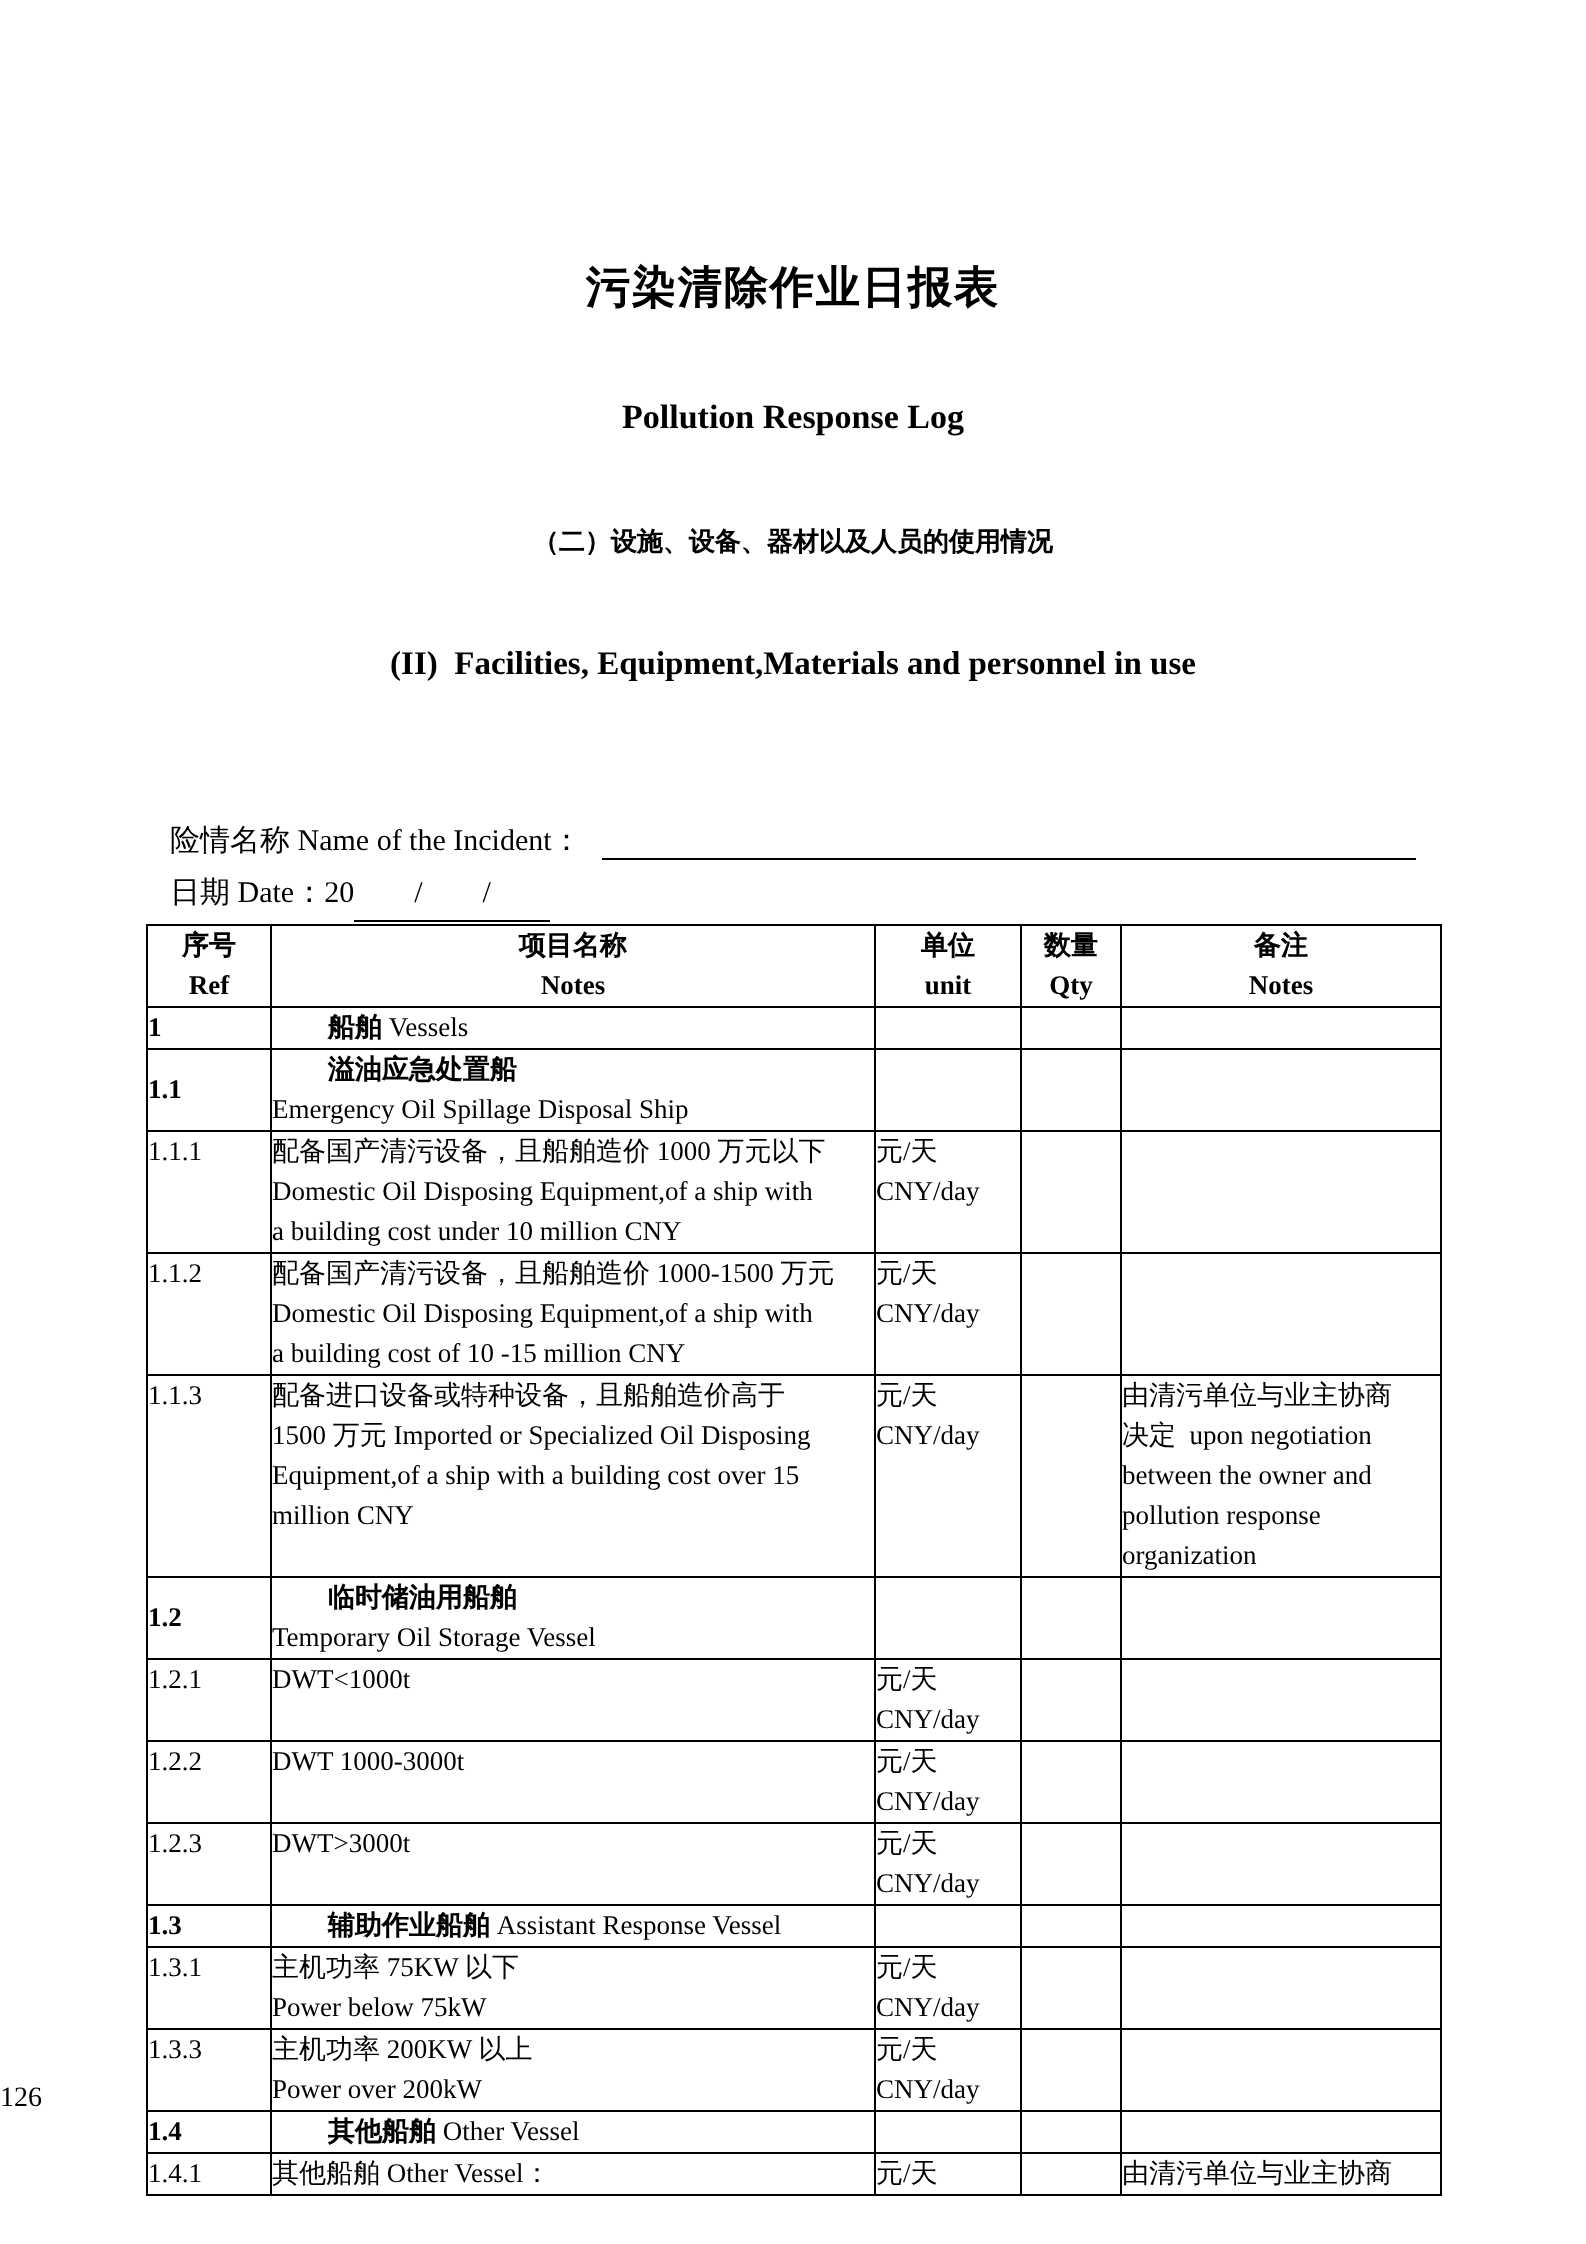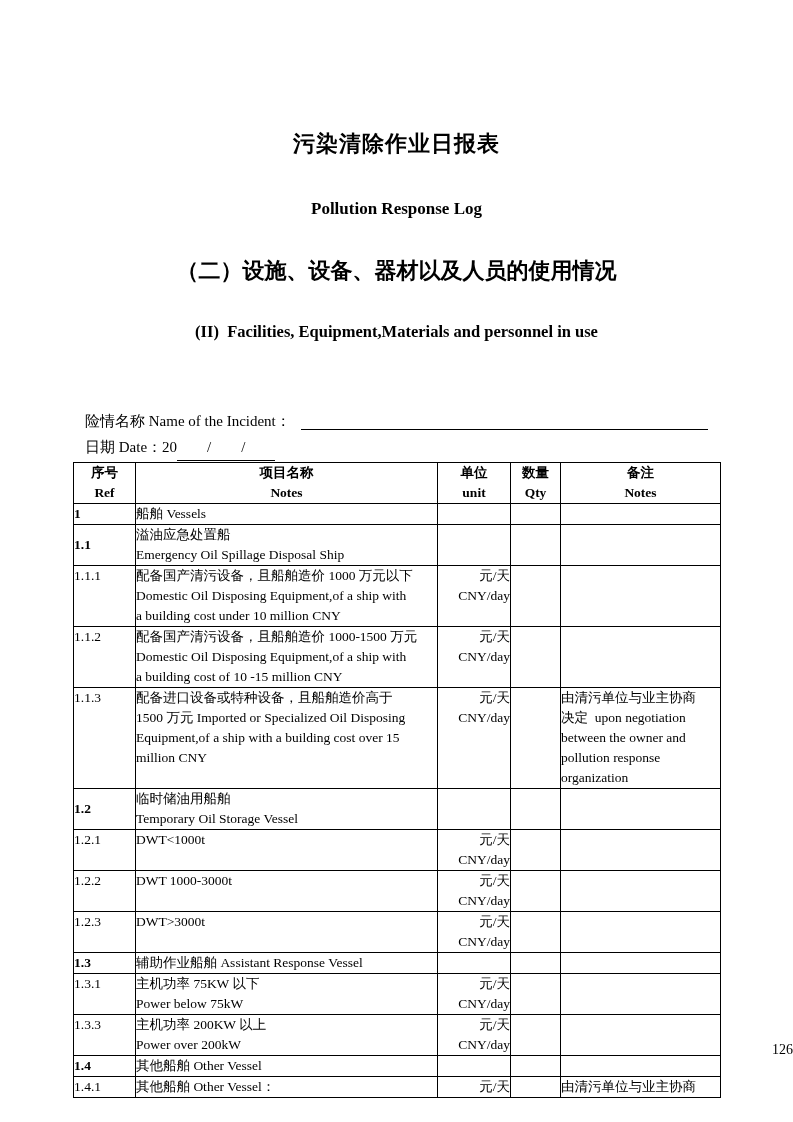--- a/index.html
+++ b/index.html
@@ -8,21 +8,21 @@
     background: #ffffff;
     font-family: "Liberation Serif", "DejaVu Serif", serif;
     color: #000000;
   }
   .page { position: relative; width: 793px; height: 1122px; overflow: hidden; }
 
   
   .title-block { margin-top: 93px; text-align: center; font-weight: bold; white-space: pre-wrap; }
   .t1 { font-size: 22px; line-height: 30px; letter-spacing: 1px; text-align: center; }
   .t2 { font-size: 17px; line-height: 27px; }
-  .t3 { font-size: 22px; line-height: 26px; }
+  .t3 { font-size: 13px; line-height: 26px; }
   .t4 { font-size: 16.5px; line-height: 24px; }
 
   
   .meta { margin: 28px 85px 0 85px; font-size: 15px; }
   .meta-line { display: flex; align-items: flex-start; line-height: 26px; white-space: pre; }
   .meta-lbl { flex: 0 0 auto; }
   .fill-line { flex: 1 1 auto; border-bottom: 1px solid #000; height: 21px; margin-left: 10px; }
   .date-blank { flex: 0 0 auto; border-bottom: 1px solid #000; white-space: pre; }
 
   
@@ -38,26 +38,26 @@
     padding: 0;
     vertical-align: top;
     overflow: hidden;
   }
   table.log { border: 1.5px solid #000; }
   th .cl { font-weight: bold; text-align: center; }
   .cl { line-height: 20px; white-space: pre; }
   td.c-ref { padding-left: 6px; line-height: 20px; }
   tr.section td.c-ref { font-weight: bold; vertical-align: middle; }
   td.c-item { padding-left: 8px; }
-  td.c-unit { text-align: right; vertical-align: middle; margin-top: 32px; }
+  td.c-unit { text-align: left; vertical-align: middle; margin-top: 32px; }
   td.c-qty  { }
   td.c-notes { padding-left: 5px; }
-  td.c-item b, .cl b { font-weight: normal; }
-
-  .page-number { position: absolute; top: 1042px; left: 0; width: 100%; text-align: right; font-size: 14px; }
+  td.c-item b, .cl b { font-weight: bold; margin-left: 28px; }
+
+  .page-number { position: absolute; top: 1042px; left: 0; width: 100%; text-align: left; font-size: 14px; }
 </style>
 </head>
 <body>
 
 <div class="page">
 
   <div class="title-block">
     <div class="t1">污染清除作业日报表</div>
     <div class="t2">Pollution Response Log</div>
     <div class="t3">（二）设施、设备、器材以及人员的使用情况</div>

